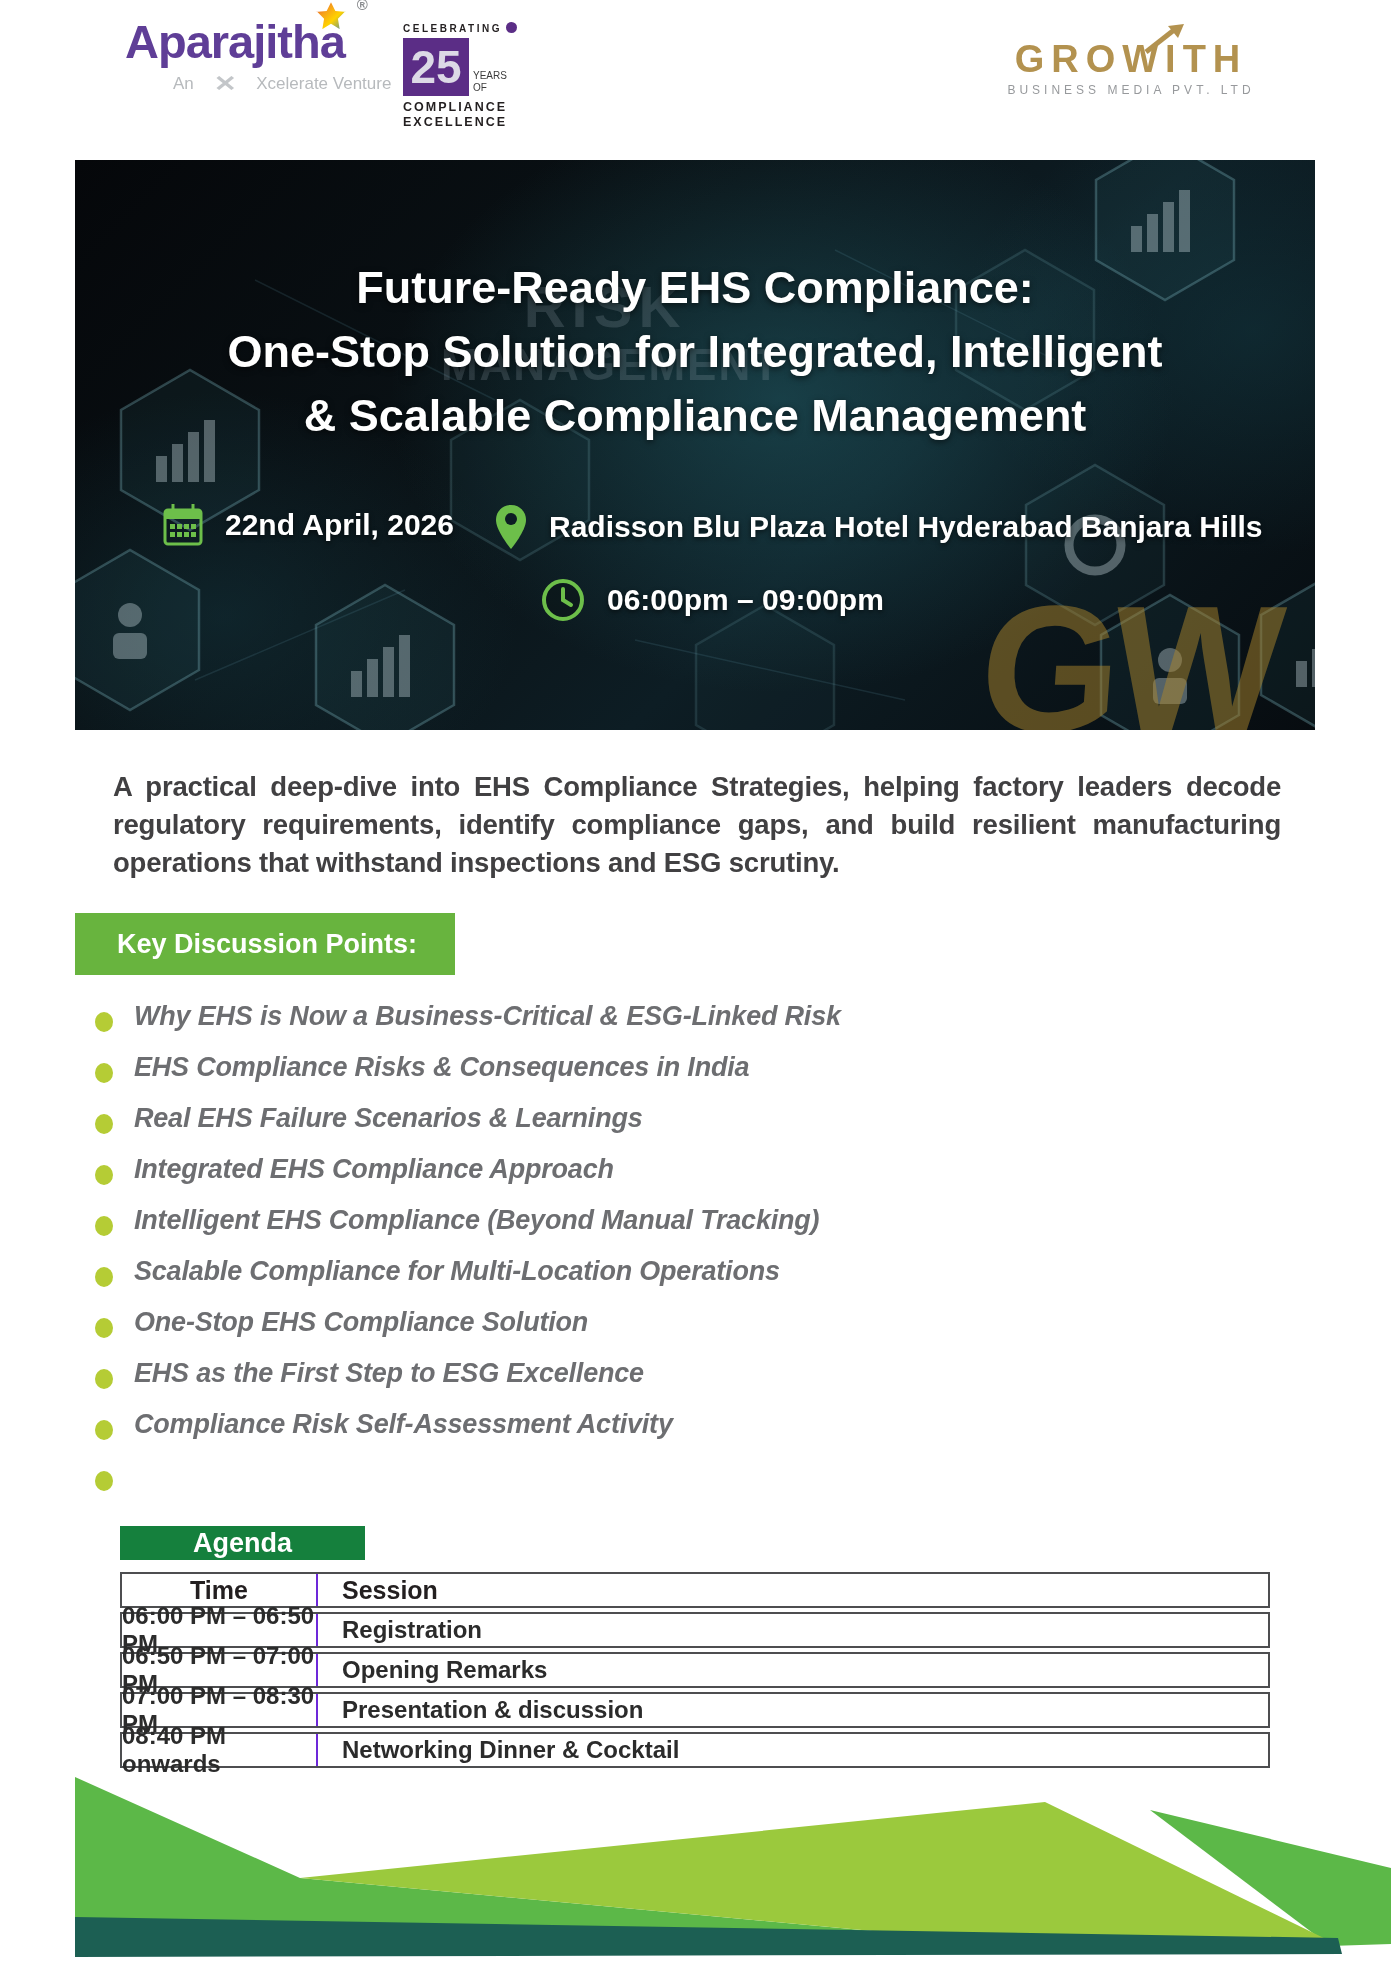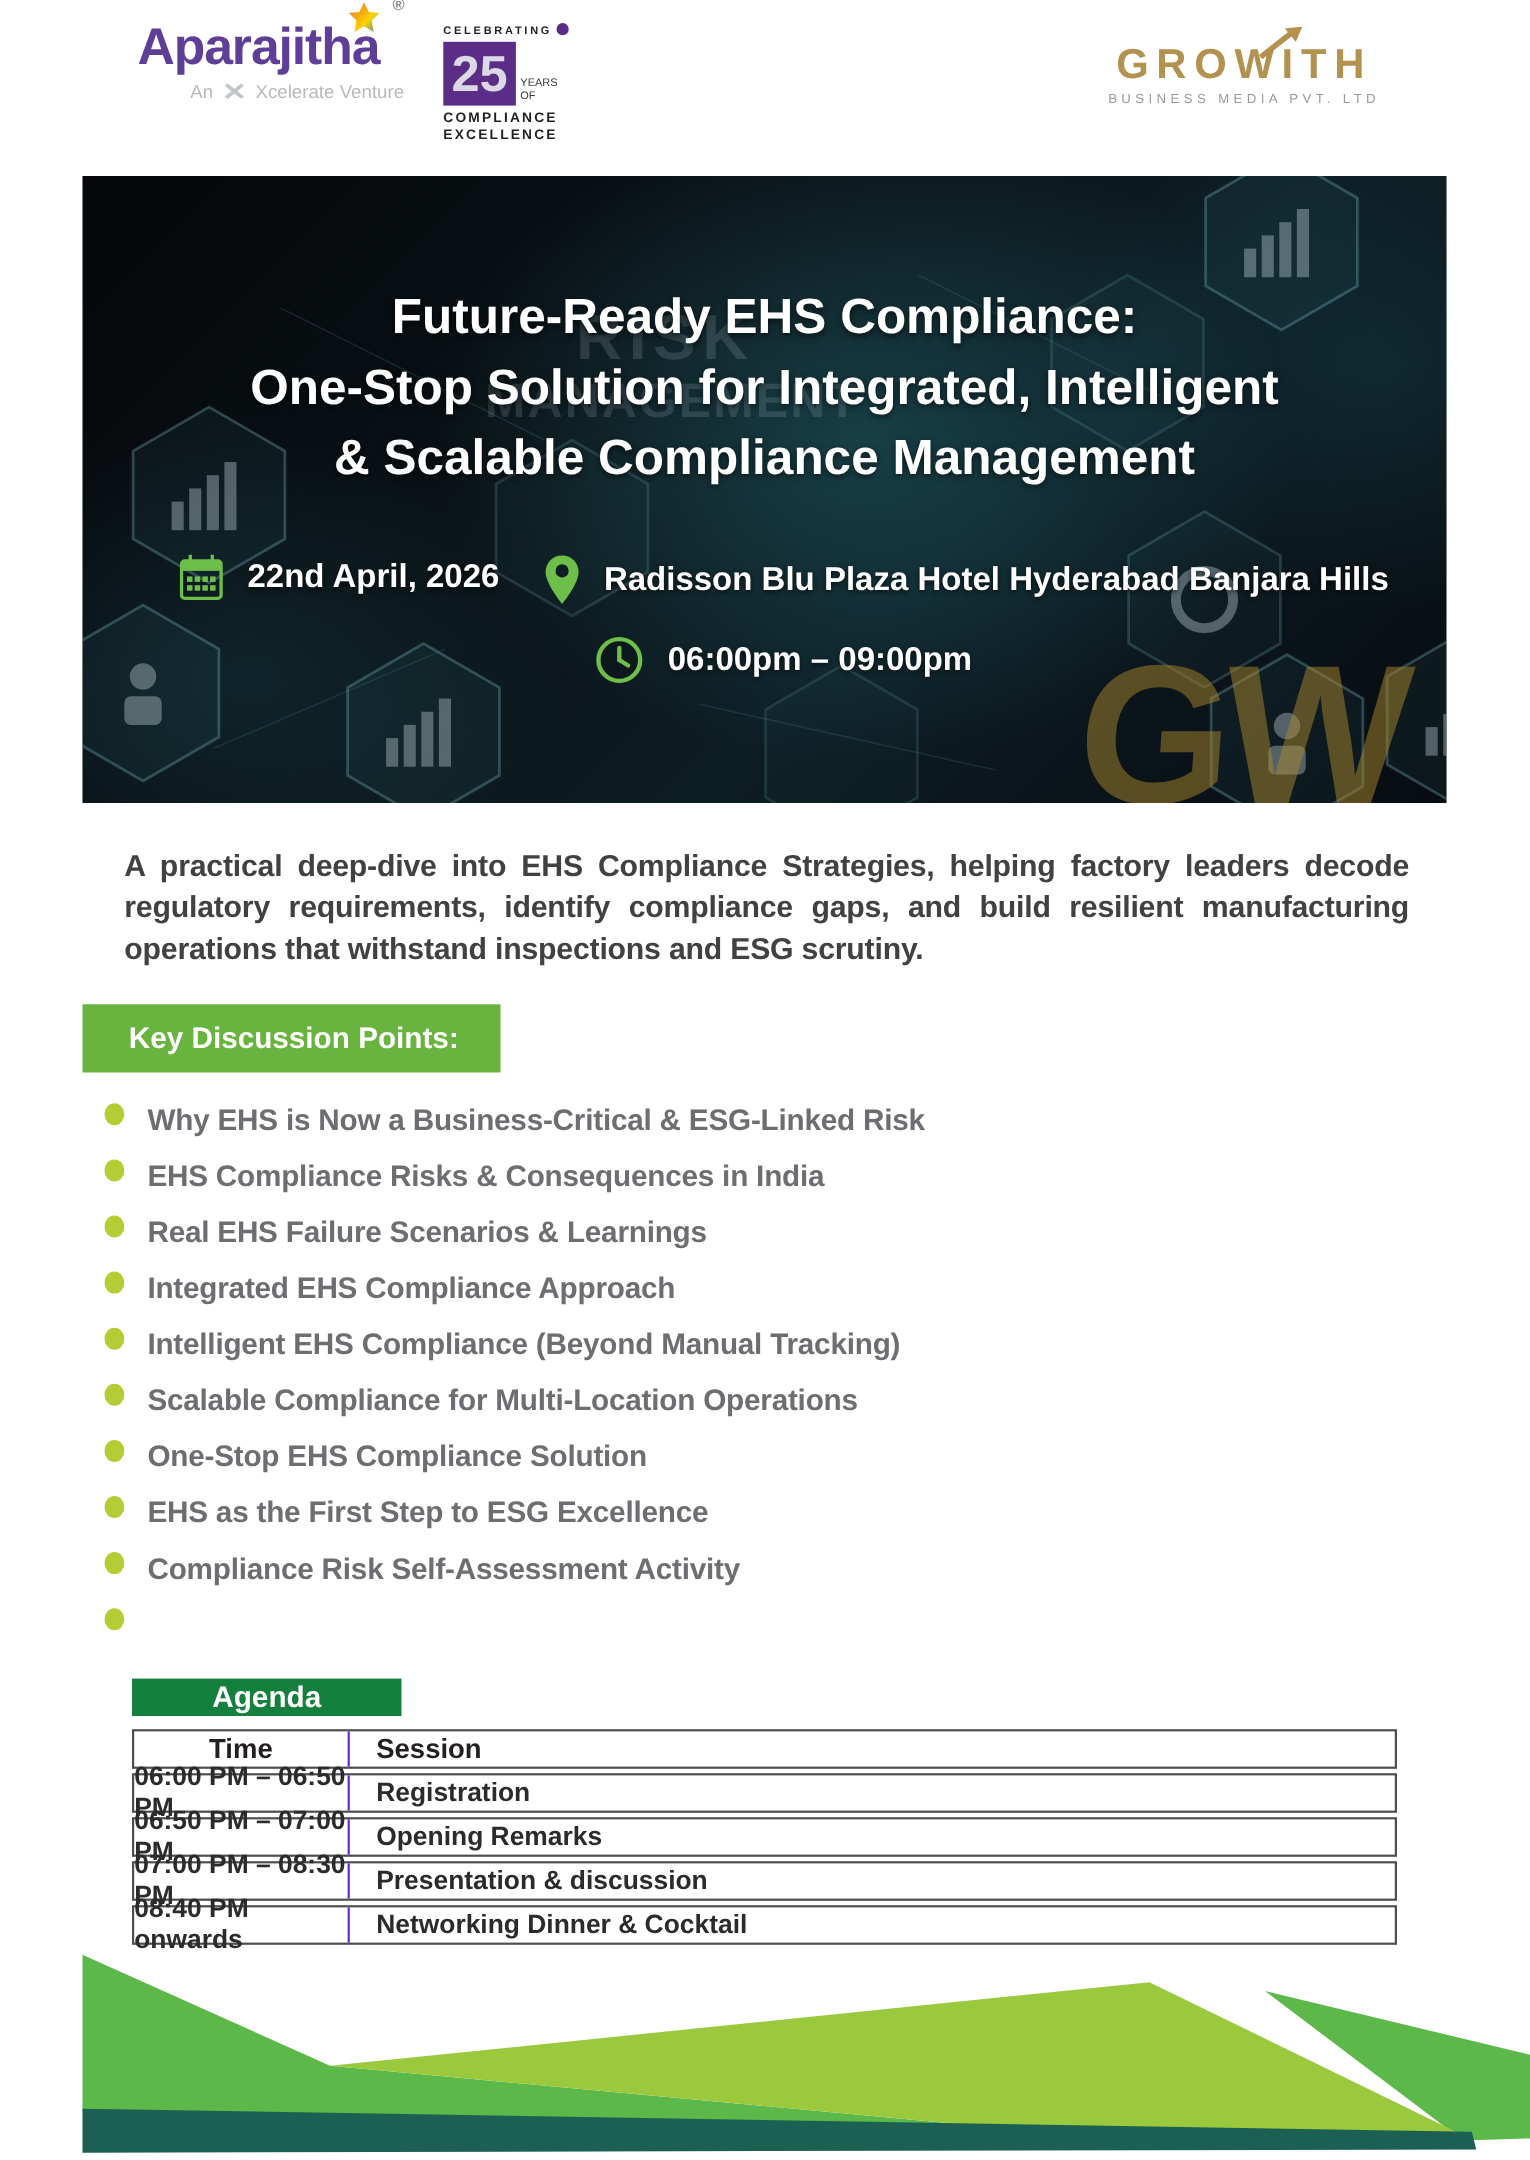--- a/index.html
+++ b/index.html
@@ -8,21 +8,21 @@
     width:1391px; height:1964px; position:relative; overflow:hidden;
     font-family:"Liberation Sans", sans-serif; -webkit-font-smoothing:antialiased;
   }
 
   
   .logo-apj { position:absolute; left:125px; top:14px; width:390px; }
   .apj-word { position:relative; display:inline-block; color:#5f3e97; font-weight:bold;
               font-size:47px; letter-spacing:-1px; }
   .apj-star { position:absolute; right:-4px; top:-16px; width:36px; height:36px; }
   .apj-reg  { position:absolute; right:-22px; top:-18px; font-size:15px; color:#8a8c8f; font-weight:bold;}
-  .apj-tag  { margin-top:2px; margin-left:48px; color:#b7babd; font-size:17px; display:flex; align-items:center; gap:10px;}
+  .apj-tag  { margin-top:2px; margin-left:48px; color:#b7babd; font-size:17px; display:flex; align-items:center; gap:22px;}
   .apj-x    { color:#c3c6c9; font-weight:bold; font-size:22px; transform:scaleX(1.25); display:inline-block;}
   .badge25  { position:absolute; left:278px; top:4px; width:120px; }
   .badge-celebrating { font-size:10px; font-weight:bold; letter-spacing:2.5px; color:#231f20; }
   .badge-dot { display:inline-block; width:11px; height:11px; border-radius:50%; background:#5b2d86; margin-left:4px; vertical-align:middle;}
   .badge-sq-row { display:flex; align-items:flex-end; margin-top:2px; }
   .badge-sq { width:66px; height:58px; background:#5b2d86; color:#dcd9e6; font-size:46px;
               font-weight:bold; display:flex; align-items:center; justify-content:center; }
   .badge-years { margin-left:4px; font-size:10px; color:#3c3c3c; line-height:12px; padding-bottom:2px;}
   .badge-compliance { margin-top:4px; font-size:12.5px; font-weight:bold; letter-spacing:2px; color:#231f20; line-height:15px;}
 
@@ -56,21 +56,21 @@
   .hero-ic { flex:0 0 auto; margin-right:22px; display:block; }
 
   
   .desc { position:absolute; left:113px; top:768px; width:1168px; color:#414042;
           font-size:27.5px; line-height:38px; font-weight:bold; text-align:justify; letter-spacing:-0.2px;}
 
   
   .kdp-head { position:absolute; left:75px; top:913px; width:380px; height:62px; background:#68b43e;
               color:#ffffff; font-weight:bold; font-size:27px; display:flex; align-items:center; padding-left:42px;}
   .kdp-list { position:absolute; left:95px; top:1003px; width:1100px; }
-  .kdp-item { display:flex; align-items:flex-start; height:29px; margin-bottom:22px; }
+  .kdp-item { display:flex; align-items:flex-end; height:29px; margin-bottom:22px;font-style:italic; }
   .kdp-dot  { width:18px; height:20px; border-radius:50%; background:#b5cc35; margin-right:21px; flex:0 0 auto;}
   .kdp-text { color:#6d6e71; font-weight:bold; font-size:27px; letter-spacing:-0.2px; }
 
   
   .agenda-tab { position:absolute; left:120px; top:1526px; width:245px; height:34px; background:#15803d;
                 color:#ffffff; font-weight:bold; font-size:27px; display:flex; align-items:center; justify-content:center;}
   .agenda-table { position:absolute; left:120px; top:1572px; width:1150px; }
   .ag-row { display:flex; border:2px solid #4d4e50; height:36px; margin-bottom:4px; background:#ffffff;}
   .ag-time { width:196px; border-right:2px solid #6d28d9; display:flex; align-items:center; justify-content:center;
              font-weight:bold; font-size:24px; color:#2b2b2b; }

